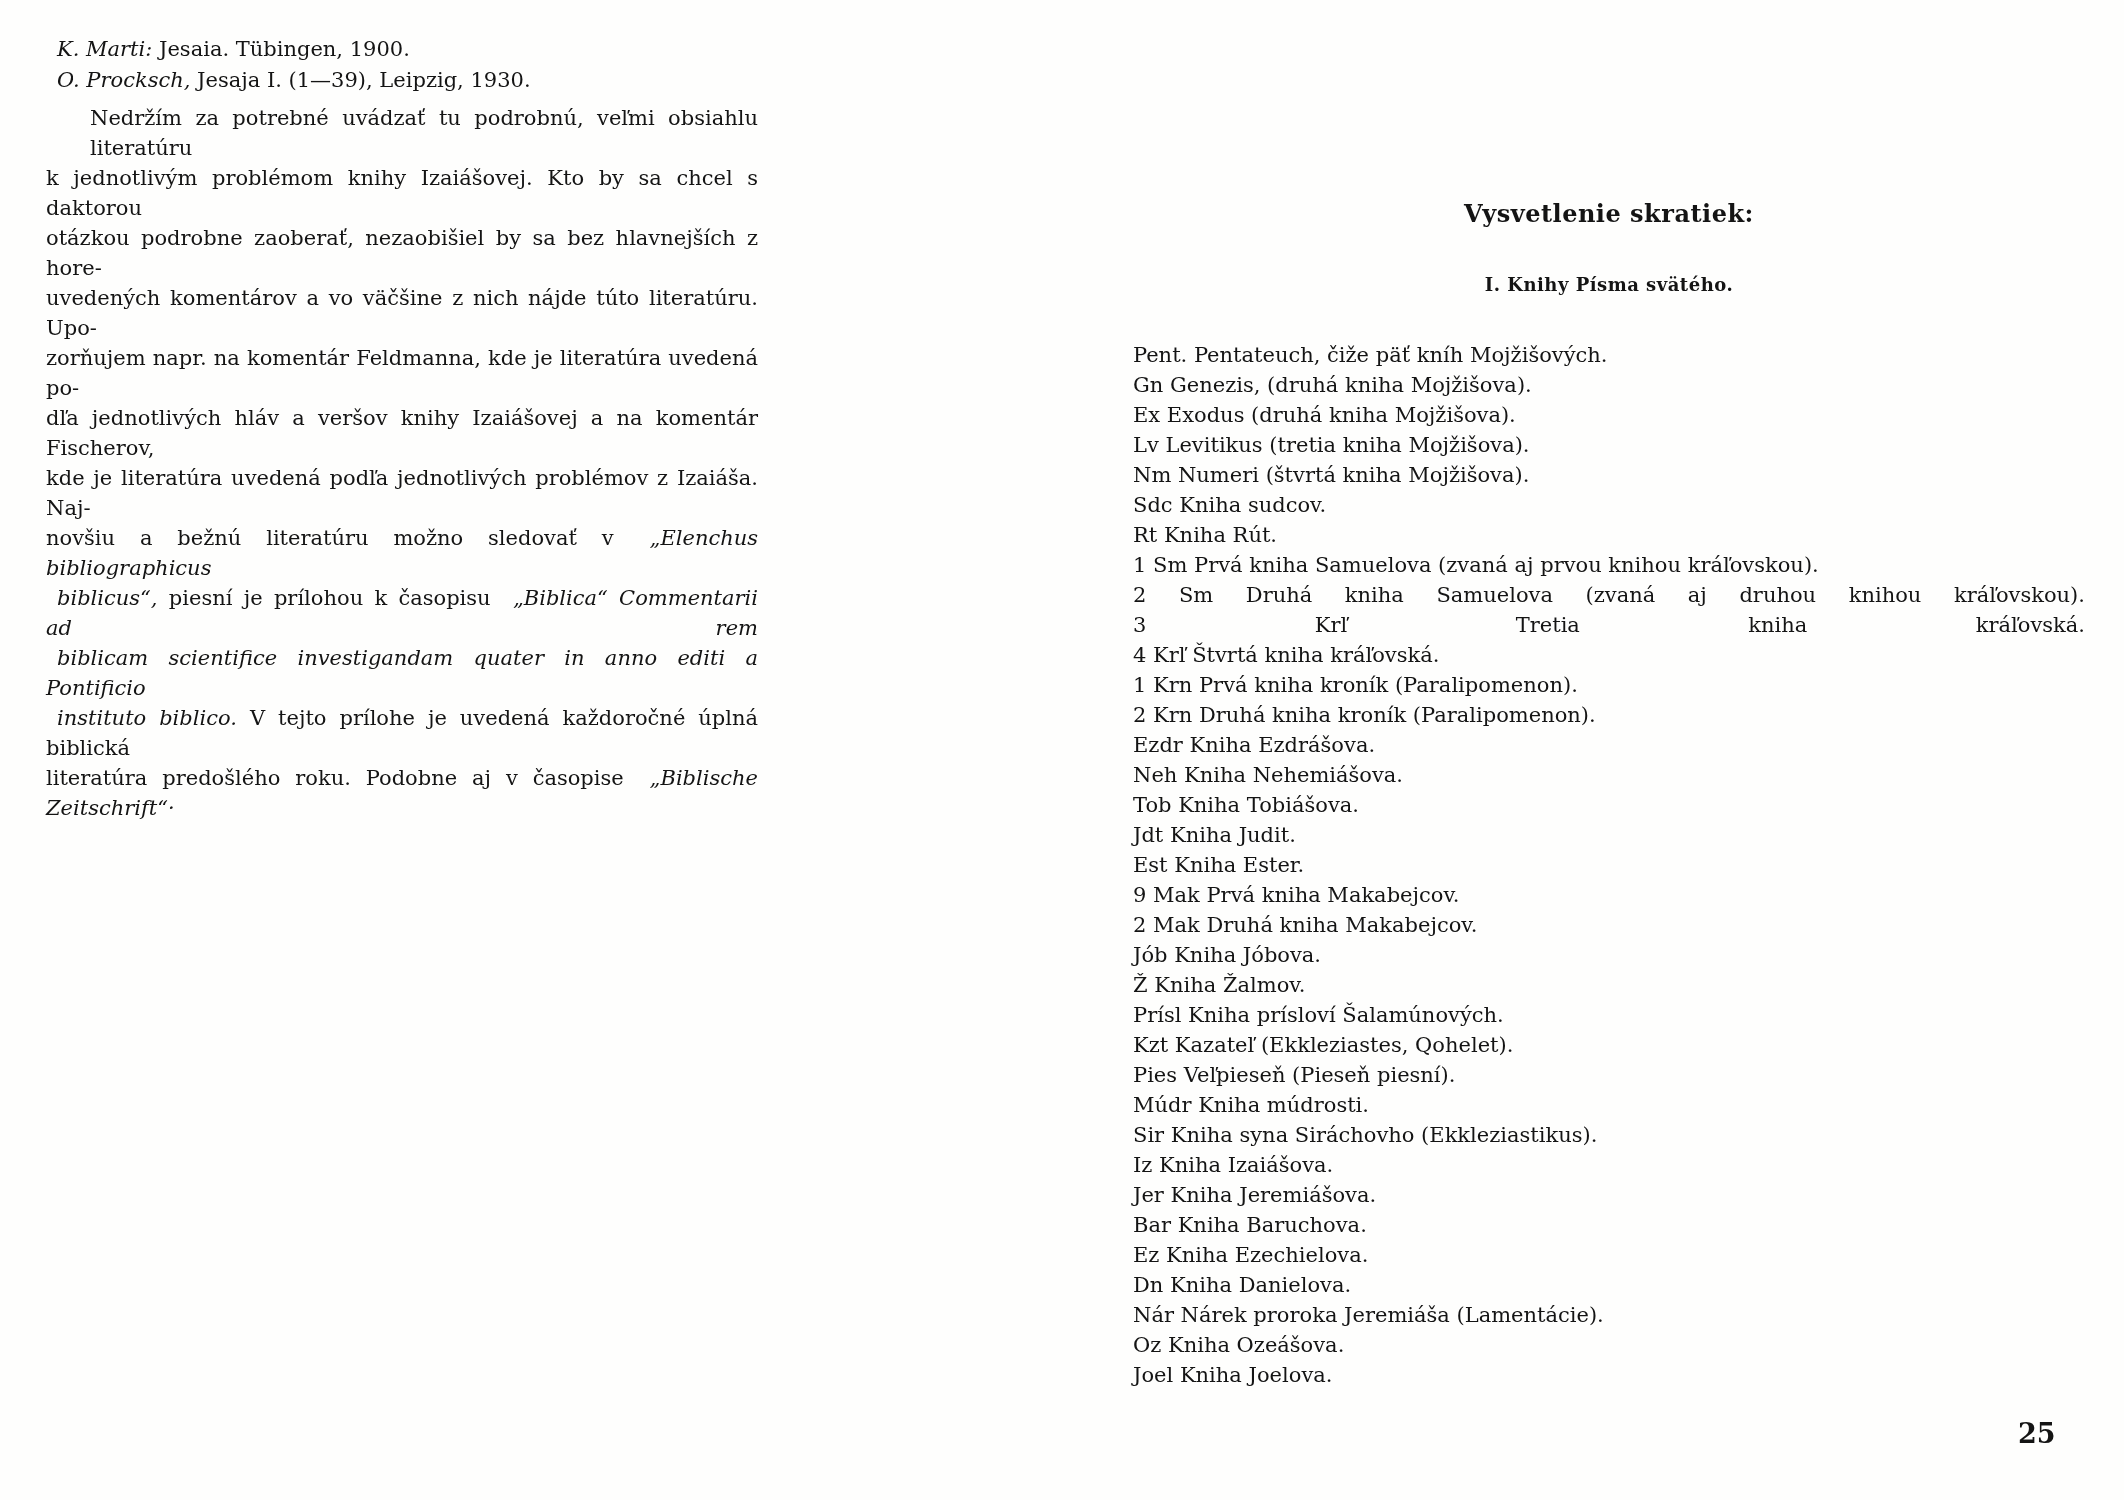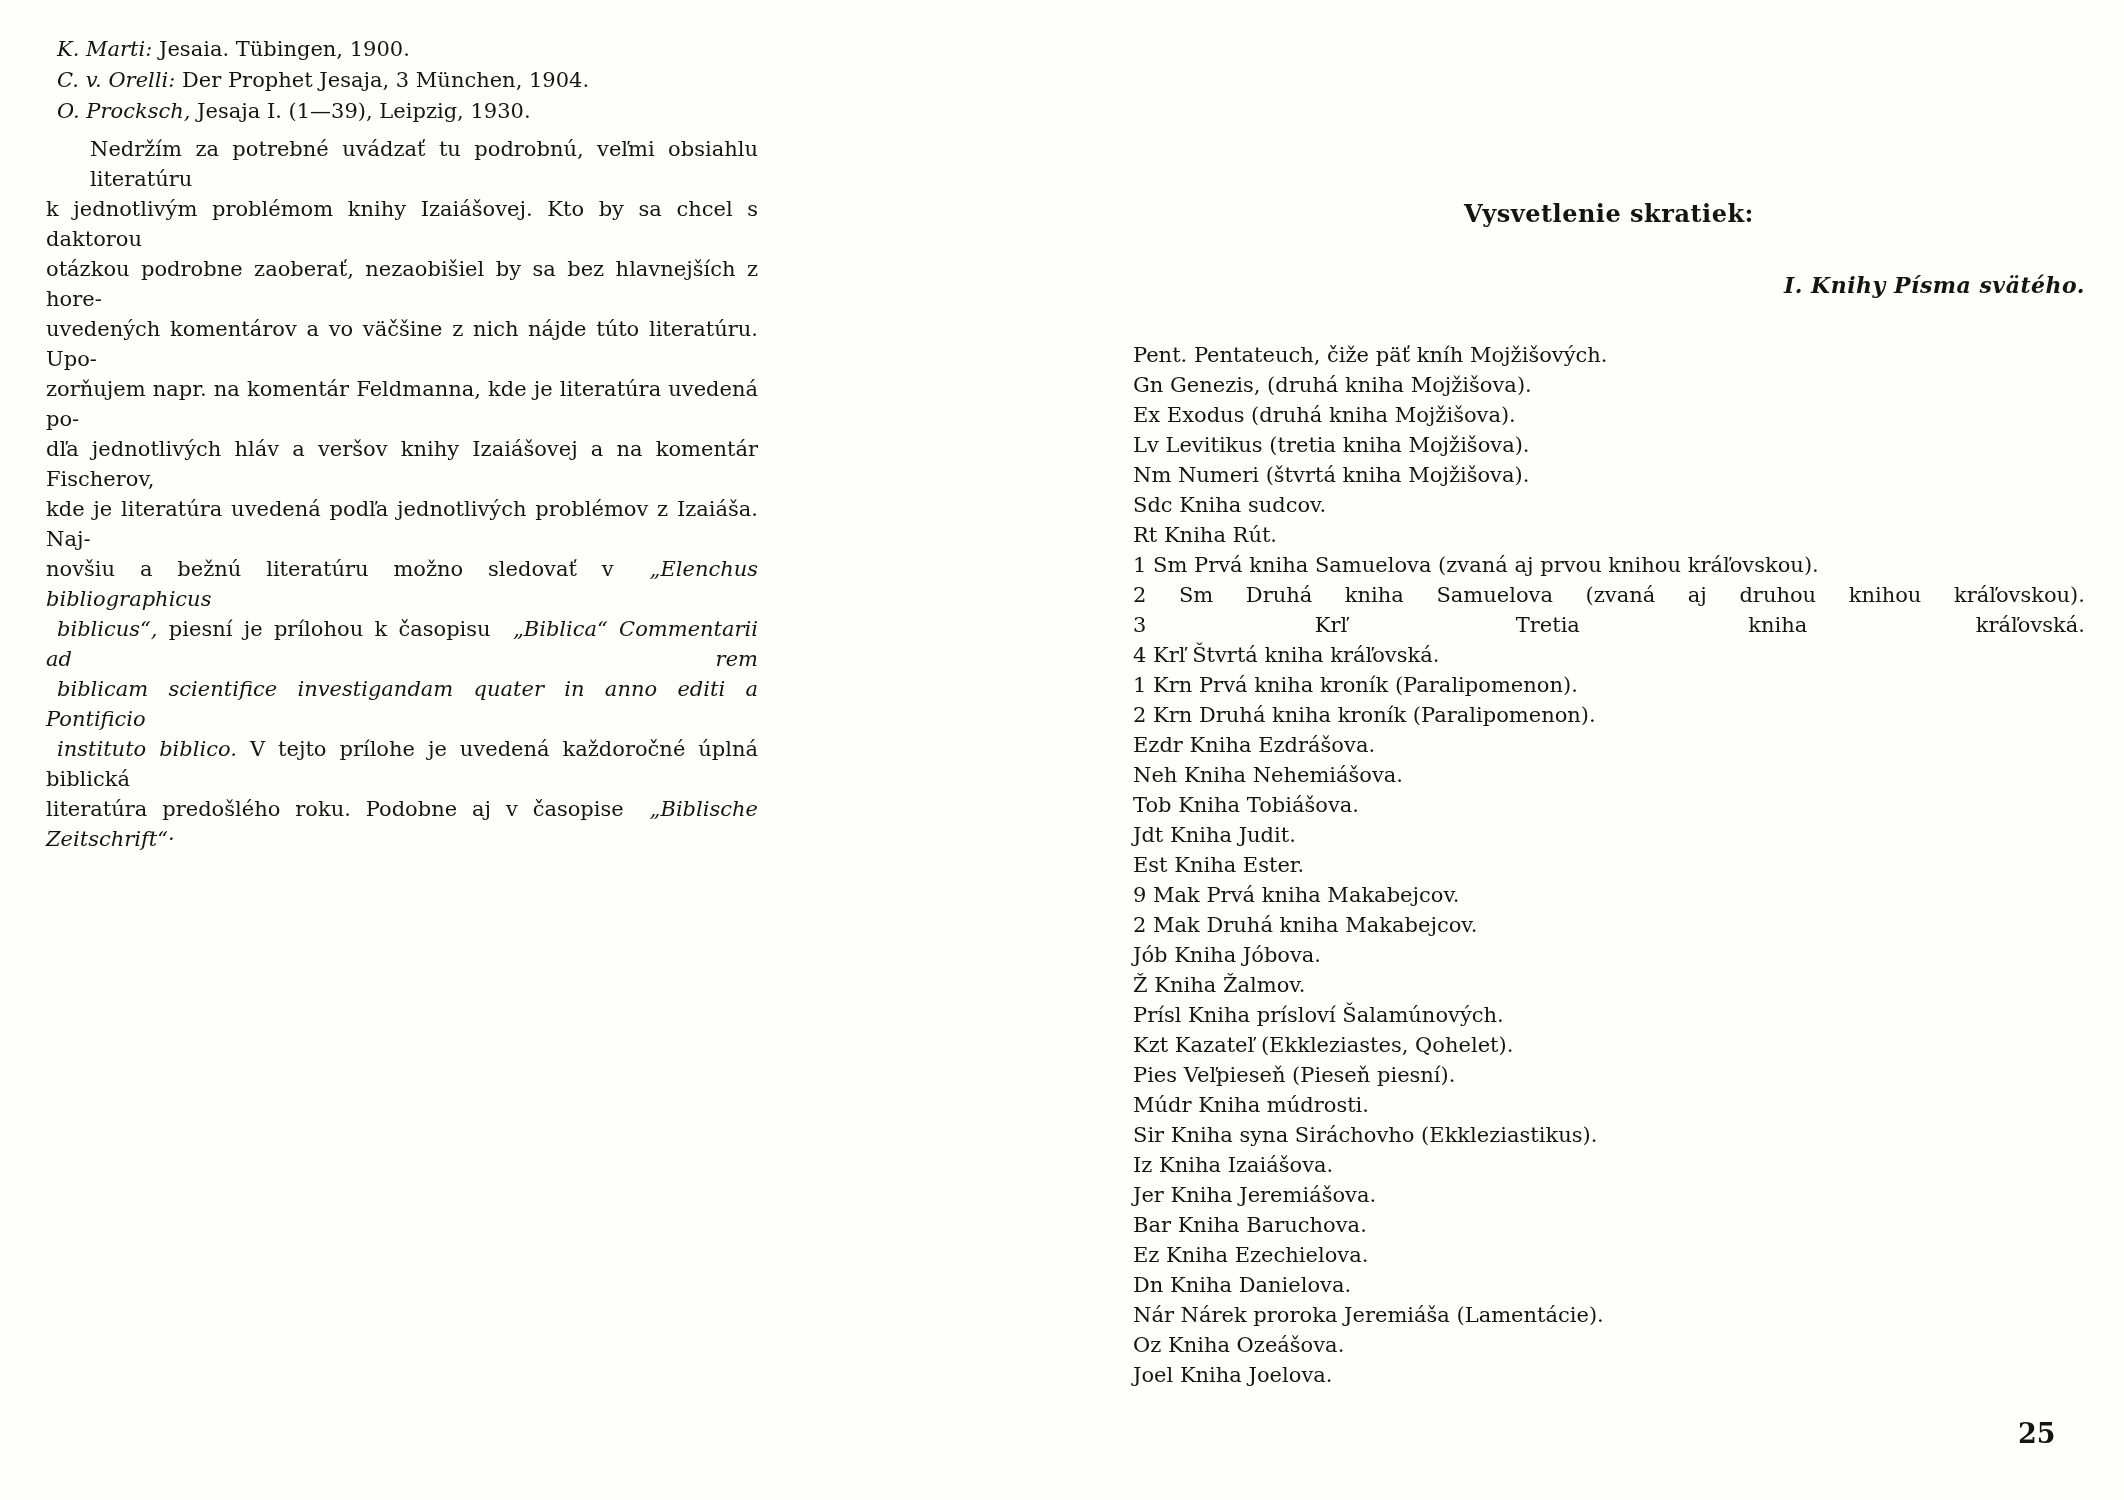--- a/index.html
+++ b/index.html
@@ -50,27 +50,26 @@
     width: 952px;
   }
   .rc-heading {
     text-align: center;
     font-weight: bold;
     font-size: 24px;
     line-height: 28px;
     letter-spacing: 0.5px;
   }
   .rc-subheading {
-    text-align: right;
+    text-align: center;
     font-weight: bold;
-    font-size: 22px;
+    font-size: 18px;
     line-height: 22px;
     margin-top: 46px;
     letter-spacing: 0.5px;
-    font-style: italic;
   }
   .abbr-list {
     margin-top: 44px;
     font-size: 21px;
     line-height: 30px;
   }
   
   .abbr-line:nth-child(9),
   .abbr-line:nth-child(10) {
     text-align: justify;
@@ -87,21 +86,20 @@
   }
 </style>
 </head>
 <body>
 
 <div class="page">
 
   <div class="left-col">
     <div class="bib">
         <div class="bib-line"><span class="it">K. Marti:</span><span> Jesaia. Tübingen, 1900.</span></div>
-        <div class="bib-line"><span class="it">C. v. Orelli:</span><span> Der Prophet Jesaja, 3 München, 1904.</span></div>
         <div class="bib-line"><span class="it">O. Procksch,</span><span> Jesaja I. (1—39), Leipzig, 1930.</span></div>
       </div>
     <div class="para">
         <div class="para-line"><span>Nedržím za potrebné uvádzať tu podrobnú, veľmi obsiahlu literatúru</span></div>
         <div class="para-line"><span>k jednotlivým problémom knihy Izaiášovej. Kto by sa chcel s daktorou</span></div>
         <div class="para-line"><span>otázkou podrobne zaoberať, nezaobišiel by sa bez hlavnejších z hore-</span></div>
         <div class="para-line"><span>uvedených komentárov a vo väčšine z nich nájde túto literatúru. Upo-</span></div>
         <div class="para-line"><span>zorňujem napr. na komentár Feldmanna, kde je literatúra uvedená po-</span></div>
         <div class="para-line"><span>dľa jednotlivých hláv a veršov knihy Izaiášovej a na komentár Fischerov,</span></div>
         <div class="para-line"><span>kde je literatúra uvedená podľa jednotlivých problémov z Izaiáša. Naj-</span></div>

